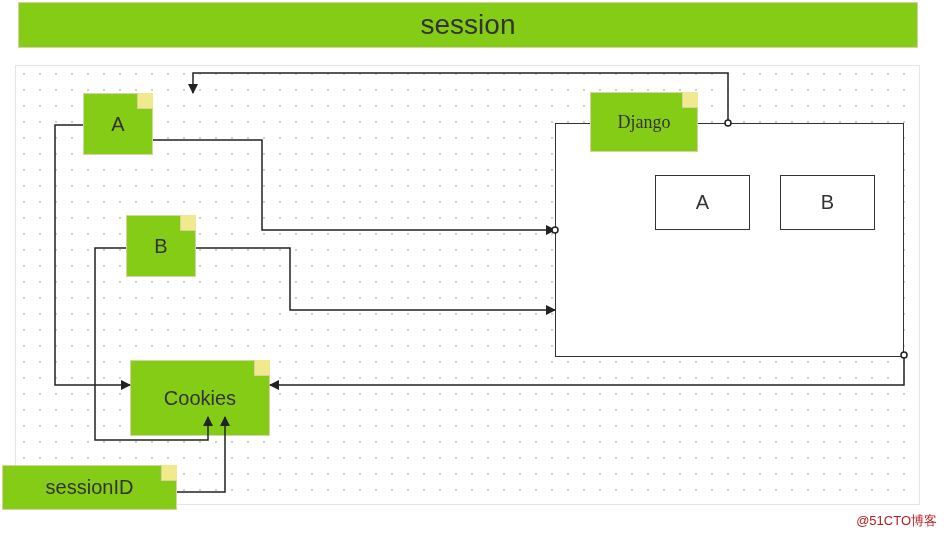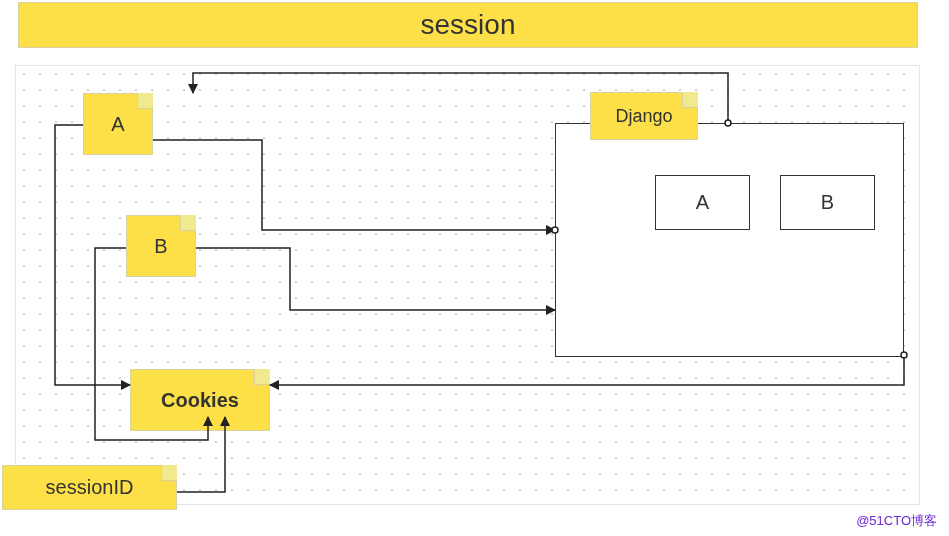--- a/index.html
+++ b/index.html
@@ -16,21 +16,21 @@
     position: absolute;
     left: 15px; top: 65px;
     width: 905px; height: 440px;
     background-image: radial-gradient(circle, #d0d0d0 1px, transparent 1px);
     background-size: 16px 16px;
     border: 1px solid #e5e5e5;
   }
   
   .note {
     position: absolute;
-    background: #fde047;
+    background: #84cc16;
     border: 1px solid #d8d2a0;
     display: flex;
     align-items: center;
     justify-content: center;
     font-size: 20px;
     color: #333;
   }
   .note .fold {
     position: absolute;
     top: -1px; right: -1px;
@@ -50,21 +50,21 @@
     justify-content: center;
     font-size: 20px;
     color: #333;
   }
   
   svg { position: absolute; left: 0; top: 0; pointer-events: none; overflow: visible; }
   .watermark {
     position: absolute;
     right: 12px; bottom: 6px;
     font-size: 13px;
-    color: #6d28d9;
+    color: #b91c1c;
   }
 </style>
 </head>
 <body>
 
 <div class="grid"></div>
 
 <div class="note wide" style="left:18px; top:2px; width:900px; height:46px;">
   <span>session</span>
 </div>
@@ -72,33 +72,33 @@
 <div class="note" style="left:83px; top:93px; width:70px; height:62px;">
   <div class="fold"></div>
   <span>A</span>
 </div>
 
 <div class="note" style="left:126px; top:215px; width:70px; height:62px;">
   <div class="fold"></div>
   <span>B</span>
 </div>
 
-<div class="note" style="left:130px; top:369px; width:140px; height:62px;font-weight:bold;">
+<div class="note" style="left:130px; top:360px; width:140px; height:76px;">
   <div class="fold"></div>
   <span>Cookies</span>
 </div>
 
 <div class="note" style="left:2px; top:465px; width:175px; height:45px;">
   <div class="fold"></div>
   <span>sessionID</span>
 </div>
 
 <div class="box" style="left:555px; top:123px; width:349px; height:234px;"></div>
 
-<div class="note" style="left:590px; top:92px; width:108px; height:48px; font-size:18px;">
+<div class="note" style="left:590px; top:92px; width:108px; height:60px; font-size:18px;font-family:Liberation Serif, serif;">
   <div class="fold"></div>
   <span>Django</span>
 </div>
 
 <div class="box" style="left:655px; top:175px; width:95px; height:55px;">
   <span>A</span>
 </div>
 <div class="box" style="left:780px; top:175px; width:95px; height:55px;">
   <span>B</span>
 </div>

